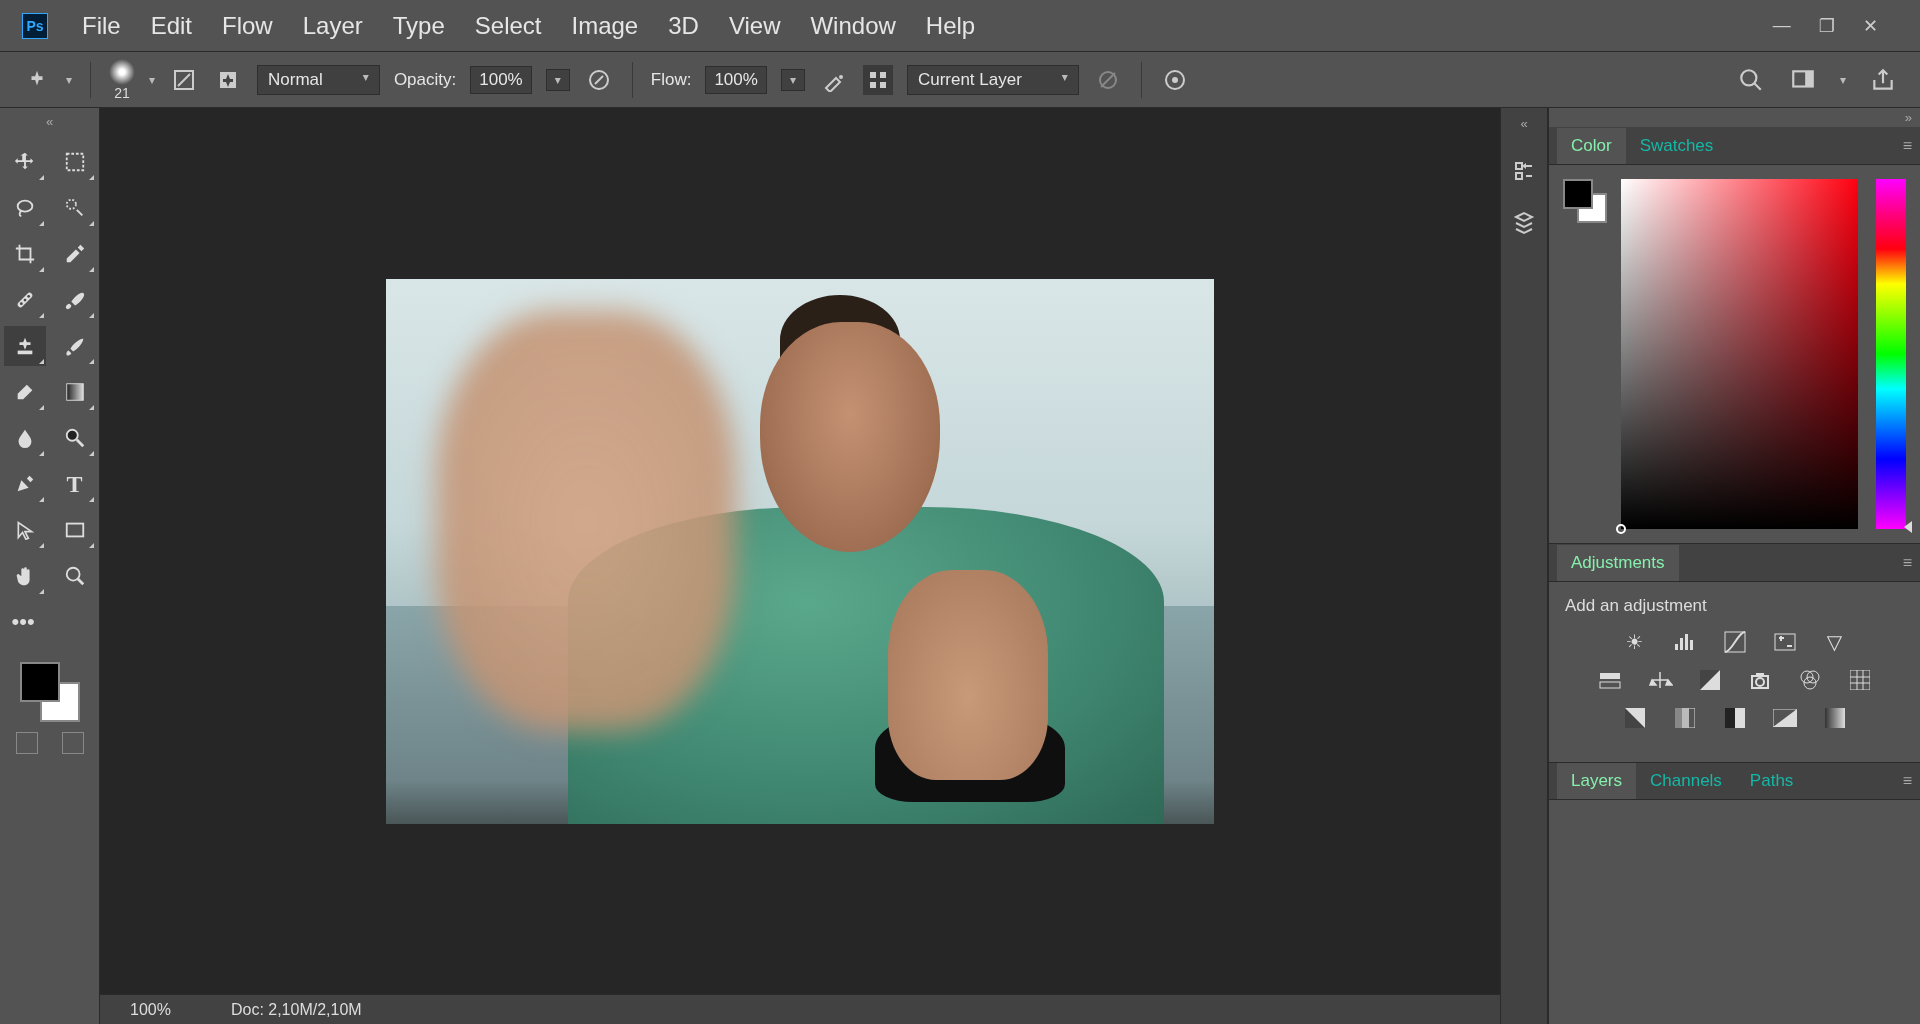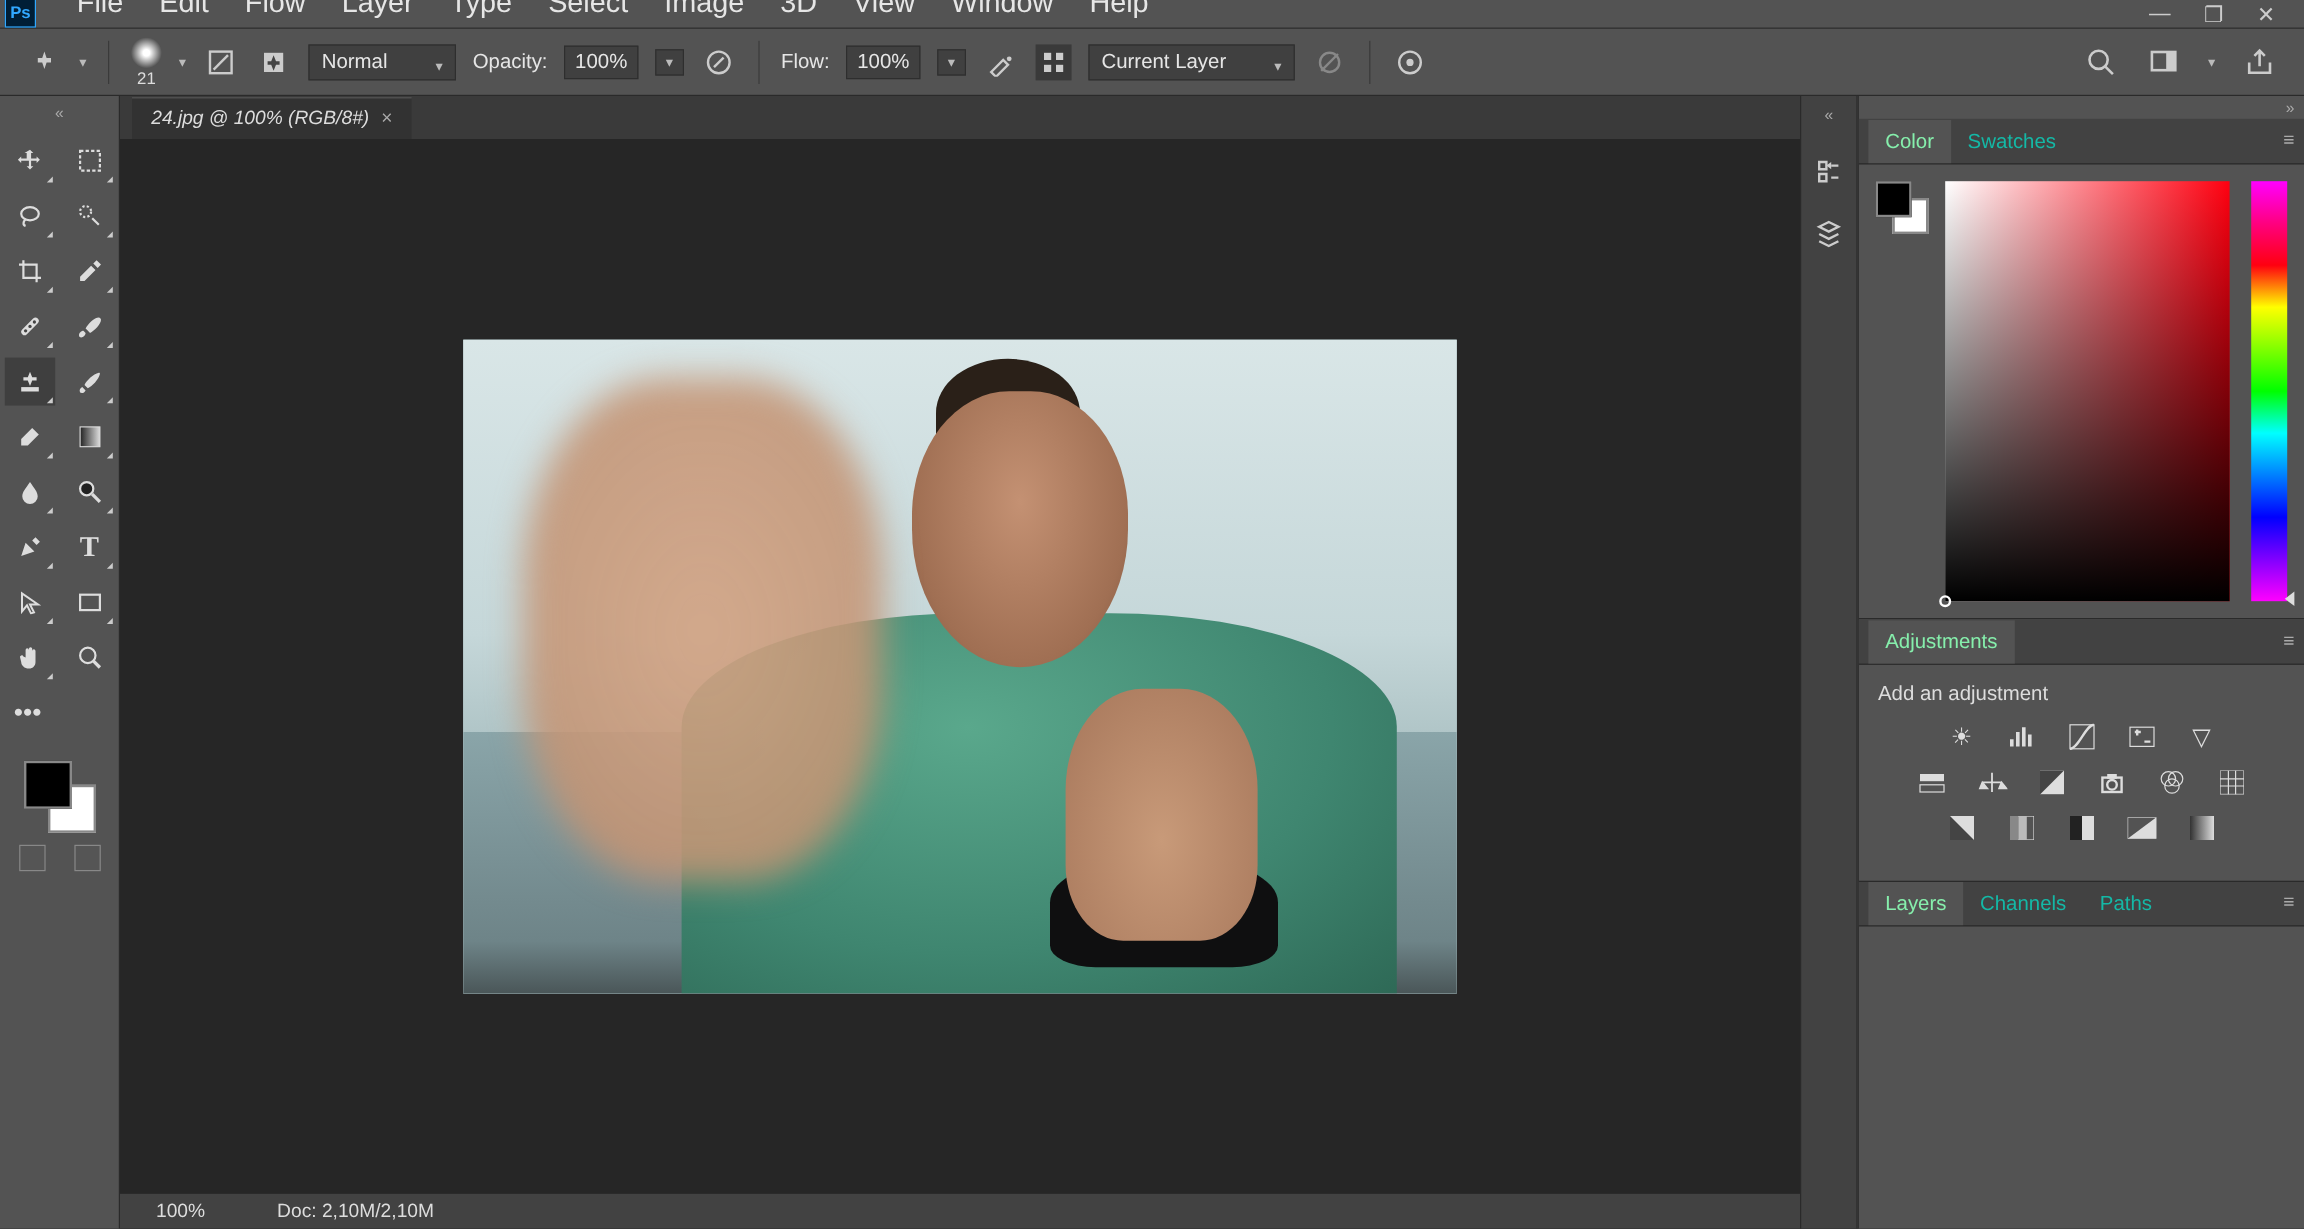--- a/index.html
+++ b/index.html
@@ -1,26 +1,26 @@
 <!DOCTYPE html>
 <html><head>
 <meta charset="utf-8">
 <style>
 * { margin: 0; padding: 0; box-sizing: border-box; font-family: "Segoe UI", Tahoma, sans-serif; user-select: none; }
 body { background: #323232; color: #e6e6e6; width: 1920px; height: 1024px; overflow: hidden; display: flex; flex-direction: column; }
-.menubar { height: 24px; background: #535353; display: flex; align-items: flex-end; padding: 0 4px; gap: 2px; border-bottom: 1px solid #2a2a2a; }
+.menubar { height: 52px; background: #535353; display: flex; align-items: center; padding: 0 22px; gap: 2px; border-bottom: 1px solid #2a2a2a; }
 .ps-logo { width: 26px; height: 26px; background: #001e36; color: #31a8ff; border: 1px solid #31a8ff; font-weight: bold; font-size: 14px; display: flex; align-items: center; justify-content: center; margin-right: 18px; }
 .menu-item { padding: 6px 14px; font-size: 24px; color: #e6e6e6; cursor: pointer; }
 .win-controls { margin-left: auto; display: flex; gap: 28px; padding-right: 20px; color: #ccc; font-size: 18px; }
 .win-btn { cursor: pointer; }
 .optionsbar { height: 56px; background: #535353; display: flex; align-items: center; padding: 0 22px; gap: 14px; border-bottom: 1px solid #2a2a2a; font-size: 17px; }
 .opt-icon { width: 30px; height: 30px; display: flex; align-items: center; justify-content: center; cursor: pointer; color: #ddd; font-size: 20px; }
 .brush-thumb { width: 26px; height: 26px; background: radial-gradient(circle, #fff 0%, #fff 15%, rgba(255,255,255,0) 70%); border-radius: 50%; }
 .brush-block { display: flex; flex-direction: column; align-items: center; font-size: 14px; color: #ddd; text-align: center; }
-.select-box { background: #404040; border: 1px solid #2e2e2e; padding: 4px 10px; display: flex; align-items: flex-end; gap: 40px; cursor: pointer; }
+.select-box { background: #404040; border: 1px solid #2e2e2e; padding: 4px 10px; display: flex; align-items: flex-start; gap: 40px; cursor: pointer; }
 .num-box { background: #404040; border: 1px solid #2e2e2e; padding: 3px 8px; display: flex; align-items: center; gap: 6px; }
 .chev { font-size: 12px; color: #bbb; }
 .divider { width: 1px; height: 36px; background: #3a3a3a; margin: 0 4px; }
 .main { flex: 1; display: flex; min-height: 0; }
 .toolbar { width: 100px; background: #535353; display: flex; flex-direction: column; align-items: center; padding-top: 6px; border-right: 1px solid #2a2a2a; }
 .collapse-tab { font-size: 13px; color: #aaa; height: 18px; }
 .tool-grid { display: grid; grid-template-columns: 42px 42px; gap: 6px 8px; margin-top: 10px; }
 .tool { width: 42px; height: 40px; display: flex; align-items: center; justify-content: center; font-size: 22px; color: #ddd; cursor: pointer; position: relative; }
 .tool.sel { background: #3f3f3f; }
 .tool .corner { position: absolute; bottom: 2px; right: 2px; width: 0; height: 0; border-left: 5px solid transparent; border-bottom: 5px solid #ccc; }
@@ -339,26 +339,20 @@
       <div class="bg-sw"></div>
       <div class="fg-sw"></div>
     </div>
     <div class="mini-sw">
       <div style="background:linear-gradient(#555,#555)"></div>
       <div style="background:#555"></div>
     </div>
   </div>
 
   <div class="canvas-area">
-    <div class="doc-tabs">
-      <div class="doc-tab">
-        <span>24.jpg @ 100% (RGB/8#)</span>
-        <span class="doc-close">×</span>
-      </div>
-    </div>
     <div class="canvas-viewport">
       <div class="photo">
         <div class="sky"></div>
         <div class="sea"></div>
         <div class="jacket"></div>
         <div class="hair"></div>
         <div class="head"></div>
         <div class="glove"></div>
         <div class="hand2"></div>
         <div class="hand1"></div>

